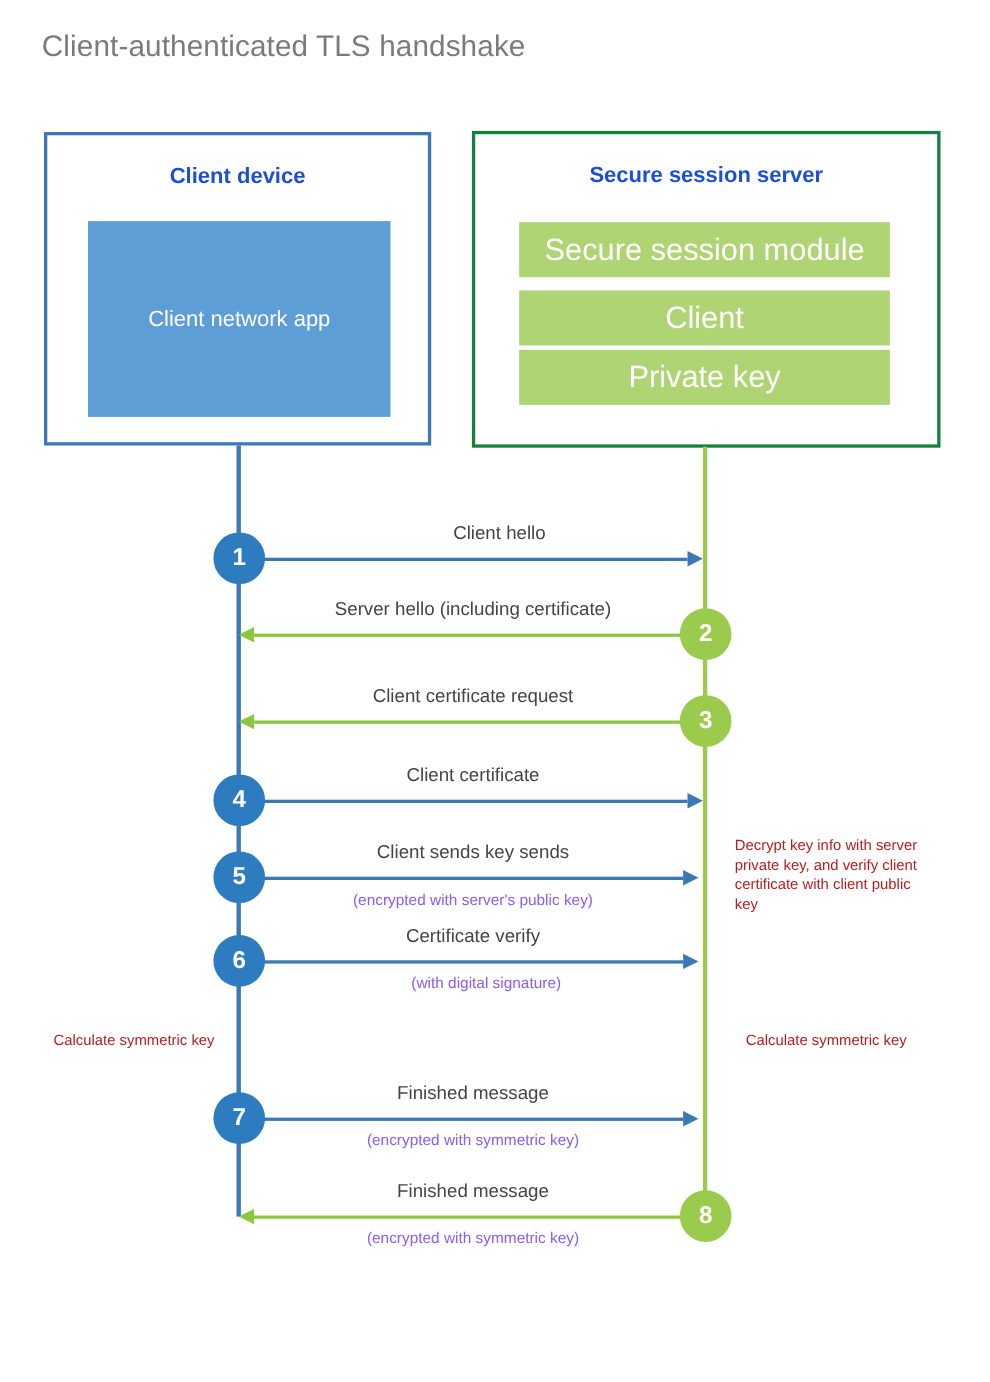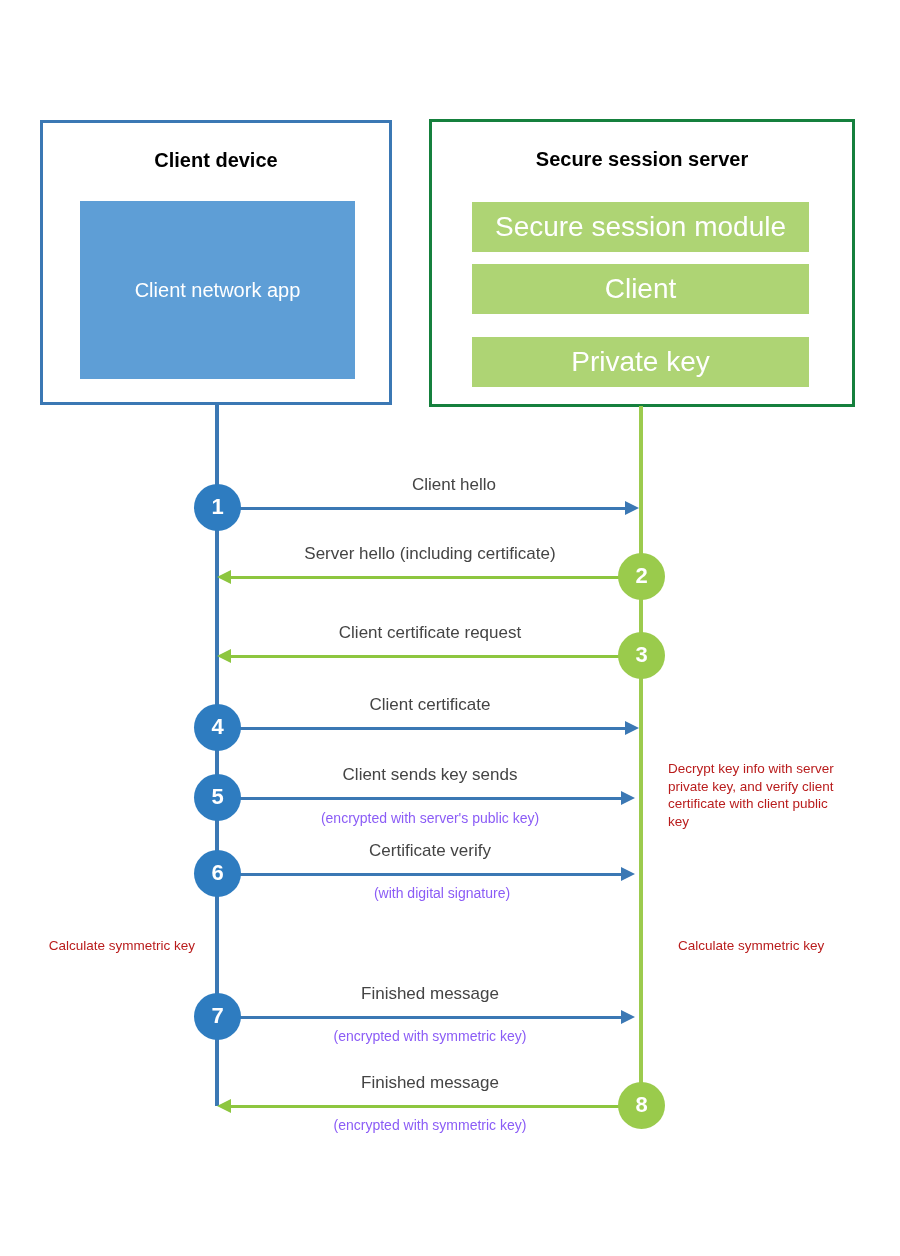--- a/index.html
+++ b/index.html
@@ -53,21 +53,21 @@
     border: 3px solid #15803d;
   }
   .party-title {
     position: absolute;
     left: 0;
     right: 0;
     top: 26px;
     text-align: center;
     font-size: 20px;
     font-weight: bold;
-    color: #000000;
+    color: #1d4ed8;
   }
 
   
   #client-app {
     position: absolute;
     left: 37px;
     top: 78px;
     width: 275px;
     height: 178px;
     background: #5e9ed6;
@@ -91,21 +91,21 @@
     background: #aed474;
     display: flex;
     align-items: center;
     justify-content: center;
     color: #ffffff;
     font-size: 28px;
     box-sizing: border-box;
   }
   #server-block-0 { top: 80px; }
   #server-block-1 { top: 142px; }
-  #server-block-2 { top: 215px; }
+  #server-block-2 { top: 196px; }
 
   
   .lifeline {
     position: absolute;
     width: 4px;
   }
   #client-lifeline {
     left: 215px;
     top: 405px;
     height: 701px;
@@ -207,20 +207,21 @@
     text-align: left;
     font-size: 13.5px;
     line-height: 18px;
   }
 </style>
 </head>
 <body>
 
 <div id="canvas">
 
+  <div id="page-title">Client-authenticated TLS handshake</div>
 
   <div class="party-box" id="client-box">
     <div class="party-title">Client device</div>
     <div id="client-app">Client network app</div>
   </div>
 
   <div class="party-box" id="server-box">
     <div class="party-title">Secure session server</div>
     <div class="server-block" id="server-block-0">Secure session module</div>
     <div class="server-block" id="server-block-1">Client</div>

